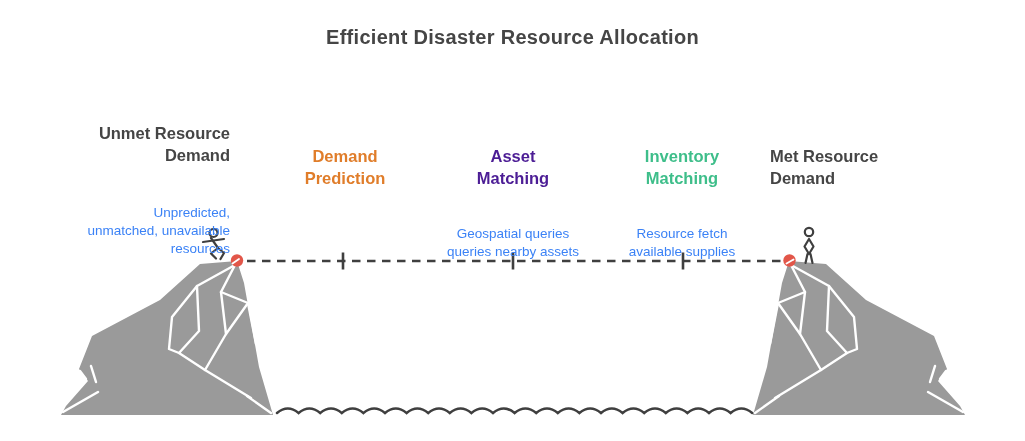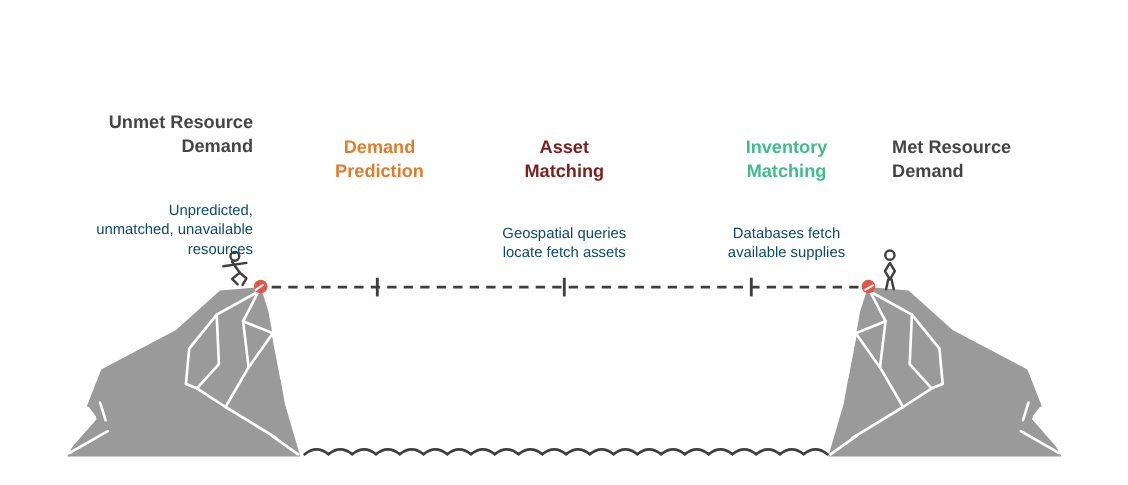--- a/index.html
+++ b/index.html
@@ -7,30 +7,30 @@
     position:relative; width:1025px; height:441px; background:#FFFFFF;
     font-family:"Liberation Sans", sans-serif; overflow:hidden;
   }
   .scene { position:absolute; left:0; top:0; }
   .title {
     position:absolute; top:26px; left:0; width:100%; margin:0;
     text-align:center; font-size:20px; font-weight:700; color:#454545;
     letter-spacing:0.3px;
   }
   .col { position:absolute; white-space:pre-line; }
-  .heading { font-size:16.5px; font-weight:700; line-height:1.33; }
-  .desc { font-size:13.5px; line-height:1.34; color:#0c4a6e; margin-top:17px; }
+  .heading { font-size:16.5px; font-weight:700; line-height:1.33;margin-top:22px; }
+  .desc { font-size:13.5px; line-height:1.34; color:#3b82f6; margin-top:17px; }
   .endpoint .heading { color:#454545; }
   .endpoint-left { left:44px; top:83px; width:186px; text-align:right; }
   .endpoint-left .desc { margin-top:19px; }
-  .endpoint-right { left:811px; top:106px; width:190px; text-align:left; }
+  .endpoint-right { left:770px; top:106px; width:190px; text-align:left; }
   .stage { top:106px; width:170px; text-align:center; }
-  .stage-0 { left:260px; } .stage-1 { left:428px; } .stage-2 { left:630px; }
+  .stage-0 { left:260px; } .stage-1 { left:428px; } .stage-2 { left:597px; }
   .stage-0 .heading { color:#E07D2A; }
-  .stage-1 .heading { color:#7f1d1d; }
+  .stage-1 .heading { color:#4c1d95; }
   .stage-2 .heading { color:#3EBE8A; }
 </style>
 </head>
 <body>
 
 <div class="canvas">
 
   <svg class="scene" width="1025" height="441" viewBox="0 0 1025 441">
     <defs>
       <g id="cliff">
@@ -77,45 +77,46 @@
     <g>
       <circle cx="237" cy="260.5" r="6.2" fill="#E25649"></circle>
       <path d="M232.5 263.5 L239 259" stroke="#FFFFFF" stroke-width="1.8" stroke-linecap="round"></path>
       <circle cx="789.5" cy="260.5" r="6.2" fill="#E25649"></circle>
       <path d="M786.5 263.5 L793.5 259.5" stroke="#FFFFFF" stroke-width="1.8" stroke-linecap="round"></path>
     </g>
 
     <path d="M277 413 q10.8 -9 21.6 0 q10.8 -9 21.6 0 q10.8 -9 21.6 0 q10.8 -9 21.6 0 q10.8 -9 21.6 0 q10.8 -9 21.6 0 q10.8 -9 21.6 0 q10.8 -9 21.6 0 q10.8 -9 21.6 0 q10.8 -9 21.6 0 q10.8 -9 21.6 0 q10.8 -9 21.6 0 q10.8 -9 21.6 0 q10.8 -9 21.6 0 q10.8 -9 21.6 0 q10.8 -9 21.6 0 q10.8 -9 21.6 0 q10.8 -9 21.6 0 q10.8 -9 21.6 0 q10.8 -9 21.6 0 q10.8 -9 21.6 0 q10.8 -9 21.6 0" stroke="#3F3F3F" stroke-width="2.5" fill="none" stroke-linecap="round"></path>
   </svg>
 
+  <h1 class="title">Efficient Disaster Resource Allocation</h1>
 
   <div class="col endpoint endpoint-left">
     <div class="heading">Unmet Resource
 Demand</div>
     <div class="desc">Unpredicted,
 unmatched, unavailable
 resources</div>
   </div>
 
   <div class="col stage stage-0">
     <div class="heading">Demand
 Prediction</div>
   </div>
 
   <div class="col stage stage-1">
     <div class="heading">Asset
 Matching</div>
     <div class="desc">Geospatial queries
-locate fetch assets</div>
+queries nearby assets</div>
   </div>
 
   <div class="col stage stage-2">
     <div class="heading">Inventory
 Matching</div>
-    <div class="desc">Databases fetch
+    <div class="desc">Resource fetch
 available supplies</div>
   </div>
 
   <div class="col endpoint endpoint-right">
     <div class="heading">Met Resource
 Demand</div>
   </div>
 
 </div>
 

